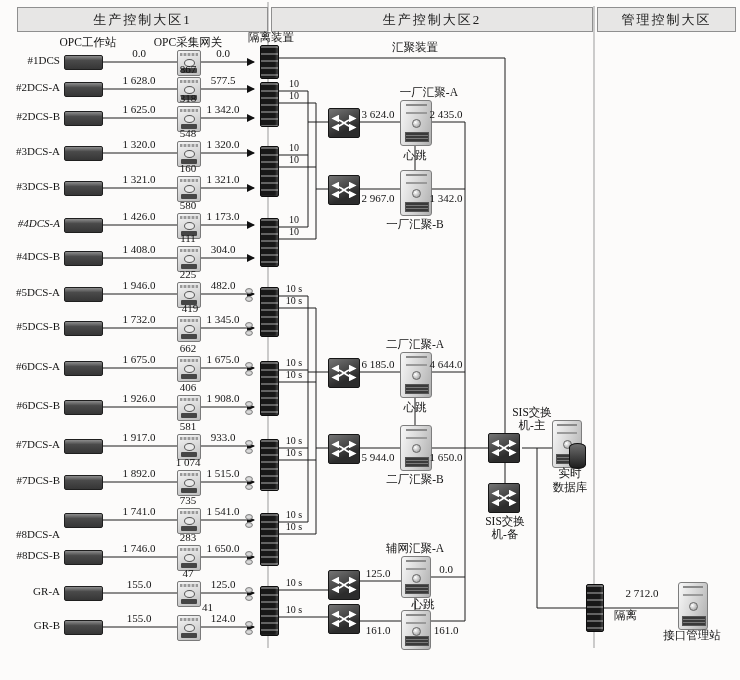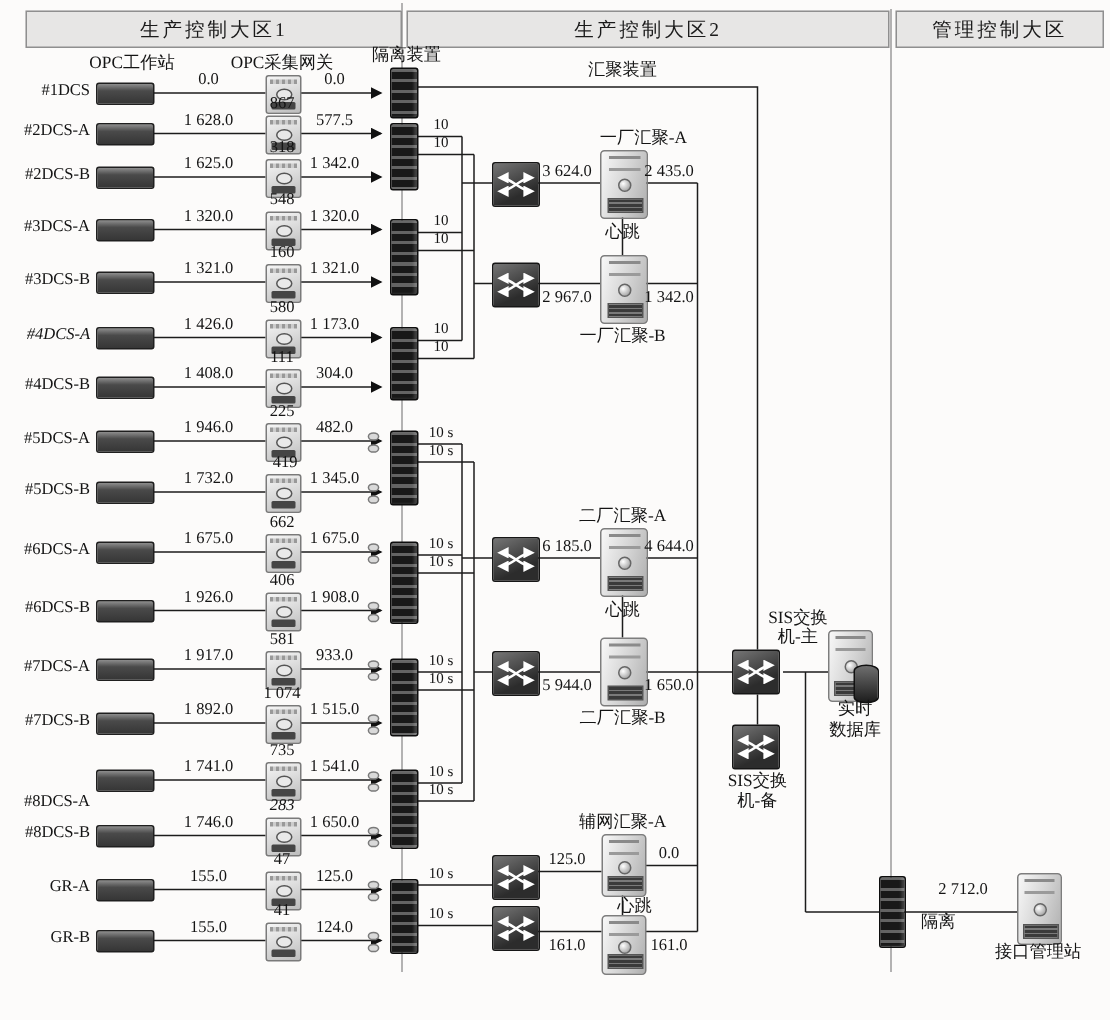--- a/index.html
+++ b/index.html
@@ -255,41 +255,41 @@
     <div class="lbl" style="left: 163px; top: 494px; width: 50px;">735</div>
     <div class="gw" style="left: 177px; top: 508px; width: 22px; height: 24px;">
       <i class="t"></i>
       <i class="o"></i>
       <i class="b"></i>
     </div>
     <div class="lbl" style="left: 195px; top: 505px; width: 56px;">1 541.0</div>
     <div class="lbl r" style="left: 4px; top: 549px; width: 56px;">#8DCS-B</div>
     <div class="ws" style="left: 64px; top: 550px; width: 37px; height: 13px;"></div>
     <div class="lbl" style="left: 111px; top: 542px; width: 56px;">1 746.0</div>
-    <div class="lbl" style="left: 163px; top: 531px; width: 50px; font-style: italic;">283</div>
+    <div class="lbl" style="left: 163px; top: 531px; width: 50px;">283</div>
     <div class="gw" style="left: 177px; top: 545px; width: 22px; height: 24px;">
       <i class="t"></i>
       <i class="o"></i>
       <i class="b"></i>
     </div>
     <div class="lbl" style="left: 195px; top: 542px; width: 56px;">1 650.0</div>
     <div class="lbl r" style="left: 4px; top: 585px; width: 56px;">GR-A</div>
     <div class="ws" style="left: 64px; top: 586px; width: 37px; height: 13px;"></div>
     <div class="lbl" style="left: 111px; top: 578px; width: 56px;">155.0</div>
     <div class="lbl" style="left: 163px; top: 567px; width: 50px;">47</div>
     <div class="gw" style="left: 177px; top: 581px; width: 22px; height: 24px;">
       <i class="t"></i>
       <i class="o"></i>
       <i class="b"></i>
     </div>
     <div class="lbl" style="left: 195px; top: 578px; width: 56px;">125.0</div>
     <div class="lbl r" style="left: 4px; top: 619px; width: 56px;">GR-B</div>
     <div class="ws" style="left: 64px; top: 620px; width: 37px; height: 13px;"></div>
     <div class="lbl" style="left: 111px; top: 612px; width: 56px;">155.0</div>
-    <div class="lbl" style="left: 163px; top: 601px; width: 50px;">41</div>
+    <div class="lbl" style="left: 163px; top: 601px; width: 50px; text-align: right;">41</div>
     <div class="gw" style="left: 177px; top: 615px; width: 22px; height: 24px;">
       <i class="t"></i>
       <i class="o"></i>
       <i class="b"></i>
     </div>
     <div class="lbl" style="left: 195px; top: 612px; width: 56px;">124.0</div>
     <div class="iso" style="left: 260px; top: 45px; width: 17px; height: 32px;"></div>
     <div class="iso" style="left: 260px; top: 82px; width: 17px; height: 43px;"></div>
     <div class="lbl small" style="left: 276px; top: 78px; width: 36px;">10</div>
     <div class="lbl small" style="left: 276px; top: 90px; width: 36px;">10</div>

